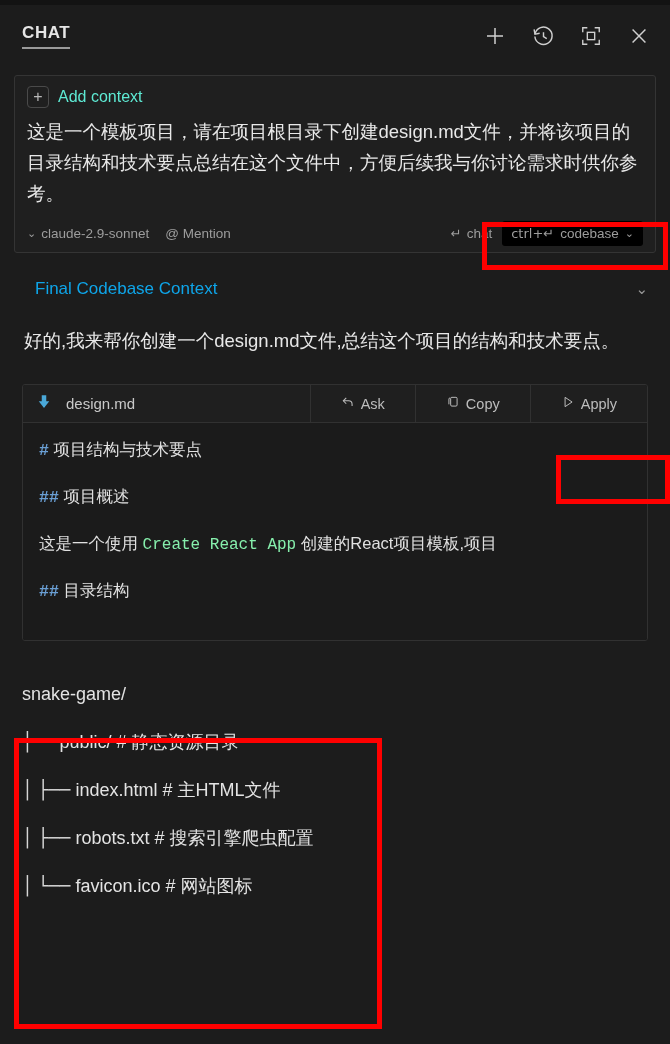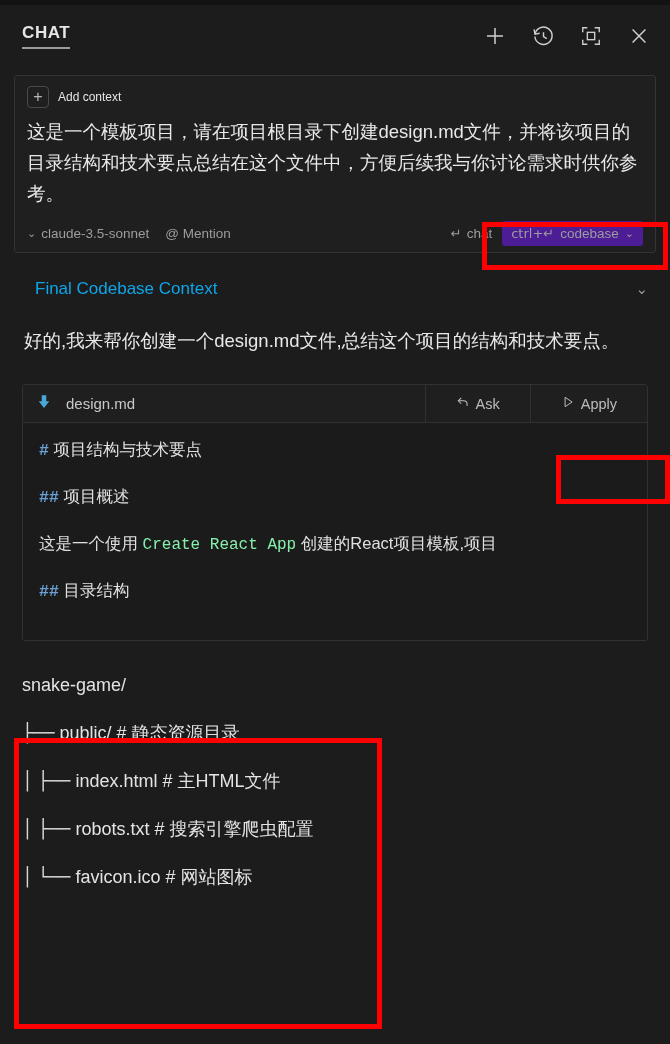--- a/index.html
+++ b/index.html
@@ -70,22 +70,22 @@
     width: 22px; height: 22px;
     border: 1px solid #4a4a4a;
     border-radius: 4px;
     display: flex; align-items: center; justify-content: center;
     color: #b9b9b9;
     font-size: 16px;
     line-height: 1;
     cursor: pointer;
   }
   .addctx-label {
-    font-size: 12px;
-    color: #e5e5e5;
+    font-size: 16px;
+    color: #5eead4;
   }
   .prompt-text {
     font-size: 18.5px;
     line-height: 31px;
     color: #e8e8e8;
     padding: 2px 0 4px 0;
     word-break: break-word;
   }
   .composer-toolbar {
     display: flex;
@@ -106,21 +106,21 @@
     margin-left: auto;
     display: flex;
     align-items: center;
     gap: 10px;
   }
   .codebase-pill {
     display: flex;
     align-items: center;
     gap: 6px;
     padding: 5px 9px;
-    background: #4c1d95;
+    background: #000000;
     border-radius: 3px;
     white-space: nowrap;
     cursor: pointer;
   }
   .chev { font-size: 11px; color: #9d9d9d; }
   .kbd-ret { font-family: "DejaVu Sans", sans-serif; font-size: 13px; }
 
   
   .ctx-section {
     margin: 26px 22px 0 22px;
@@ -204,21 +204,21 @@
   .md-line:last-child { margin-bottom: 20px; }
   .hash { color: #6a9fd4; font-family: "Liberation Mono", monospace; font-weight: bold; }
   .inline-code {
     font-family: "Liberation Mono", monospace;
     color: #86efac;
     font-size: 16px;
   }
 
   
   .tree {
-    margin: 30px 0 0 0;
+    margin: 39px 0 0 0;
     padding: 0 22px;
     font-size: 18px;
     line-height: 28px;
     color: #e3e3e3;
   }
   .tree-line {
     margin-bottom: 20px;
     white-space: nowrap;
   }
   .branch {
@@ -279,21 +279,21 @@
 
 <div class="composer">
   <div class="addctx-row">
     <div class="plus-box">+</div>
     <div class="addctx-label">Add context</div>
   </div>
   <div class="prompt-text" placeholder="Ask anything">这是一个模板项目，请在项目根目录下创建design.md文件，并将该项目的目录结构和技术要点总结在这个文件中，方便后续我与你讨论需求时供你参考。</div>
   <div class="composer-toolbar">
     <div class="tb-item">
       <span class="chev">⌄</span>
-      <span>claude-3.5-sonnet</span>
+      <span>claude-2.9-sonnet</span>
     </div>
     <div class="tb-item">
       <span>@ Mention</span>
     </div>
     <div class="tb-right">
       <div class="tb-item">
         <span class="kbd-ret">↵</span>
         <span>chat</span>
       </div>
       <div class="codebase-pill">
@@ -327,20 +327,29 @@
         <svg width="14" height="14" viewBox="0 0 24 24" fill="none" stroke="currentColor" stroke-width="1.8">
           <polyline points="9,5 4,10 9,15"></polyline>
             <path d="M4 10 h9 a6 6 0 0 1 6 6 v3"></path>
         </svg>
       </span>
       <span>Ask</span>
     </div>
     <div class="cb-btn">
       <span>
         <svg width="14" height="14" viewBox="0 0 24 24" fill="none" stroke="currentColor" stroke-width="1.7">
+          <rect x="8" y="4" width="11" height="15" rx="2"></rect>
+            <path d="M5 16 V7 a2 2 0 0 1 2-2"></path>
+        </svg>
+      </span>
+      <span>Copy</span>
+    </div>
+    <div class="cb-btn">
+      <span>
+        <svg width="14" height="14" viewBox="0 0 24 24" fill="none" stroke="currentColor" stroke-width="1.7">
           <polygon points="7,4 19,12 7,20"></polygon>
         </svg>
       </span>
       <span>Apply</span>
     </div>
   </div>
   <div class="cb-body">
     <div class="md-line">
       <span class="hash">#</span>
       <span>项目结构与技术要点</span>

